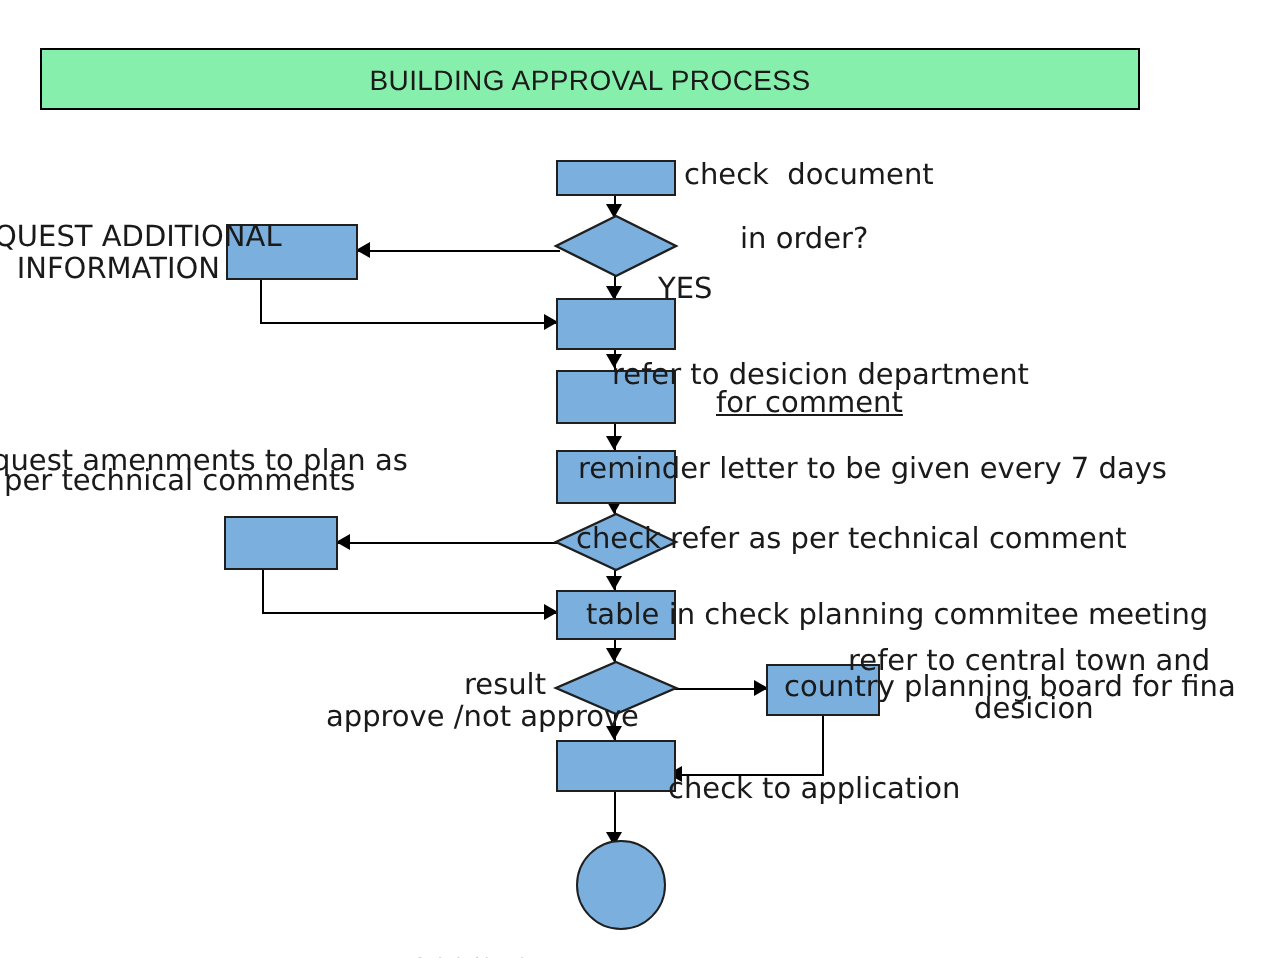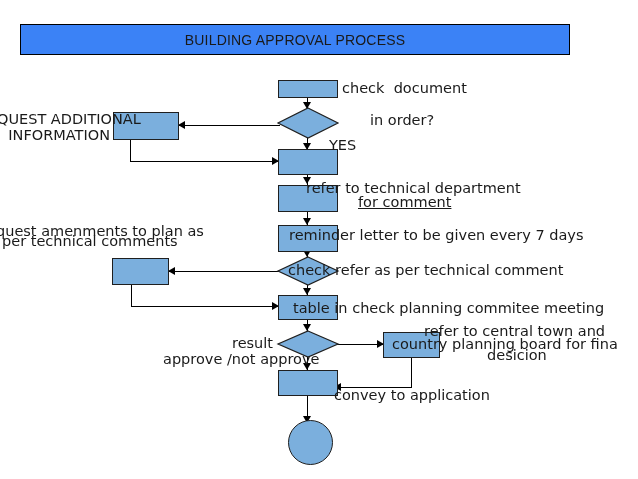--- a/index.html
+++ b/index.html
@@ -16,21 +16,21 @@
     font-family: "DejaVu Sans", sans-serif;
   }
 
   
   .title-banner {
     position: absolute;
     left: 20px;
     top: 24px;
     width: 550px;
     height: 31px;
-    background: #3b82f6;
+    background: #86efac;
     border: 1px solid #000000;
     box-sizing: border-box;
     display: flex;
     align-items: center;
     justify-content: center;
   }
   .title-banner .title-text {
     font-family: "Liberation Sans", sans-serif;
     font-size: 14px;
     color: #1a1a1a;
@@ -195,36 +195,36 @@
   <div class="label" style="left:342px; top:81px;">check  document</div>
 
   <div class="label" style="left:370px; top:113px;text-align:right;">in order?</div>
 
   <div class="label" style="left:329px; top:138px;">YES</div>
 
   <div class="label right" style="left:-3px; top:112px; width:136px;">QUEST ADDITIONAL</div>
   <div class="label right" style="left:-3px; top:128px; width:113px;">INFORMATION</div>
 
 
-  <div class="label" style="left:306px; top:181px;">refer to technical department</div>
+  <div class="label" style="left:306px; top:181px;">refer to desicion department</div>
   <div class="label" style="left:358px; top:195px;text-decoration:underline;">for comment</div>
 
   <div class="label" style="left:289px; top:228px;">reminder letter to be given every 7 days</div>
 
   <div class="label" style="left:288px; top:263px;">check refer as per technical comment</div>
 
   <div class="label" style="left:-4px; top:224px;">quest amenments to plan as</div>
   <div class="label" style="left:2px; top:234px;">per technical comments</div>
 
   <div class="label" style="left:293px; top:301px;">table in check planning commitee meeting</div>
 
   <div class="label" style="left:232px; top:336px;">result</div>
   <div class="label" style="left:147px; top:352px;margin-left:16px;">approve /not approve</div>
 
   <div class="label" style="left:424px; top:324px;">refer to central town and</div>
   <div class="label" style="left:392px; top:337px;">country planning board for fina</div>
   <div class="label" style="left:487px; top:348px;">desicion</div>
 
-  <div class="label" style="left:334px; top:388px;">convey to application</div>
+  <div class="label" style="left:334px; top:388px;">check to application</div>
 
   <div class="label" style="left:206px; top:428px;margin-top:48px;">approve</div>
 
 </div>
 
 </body></html>

